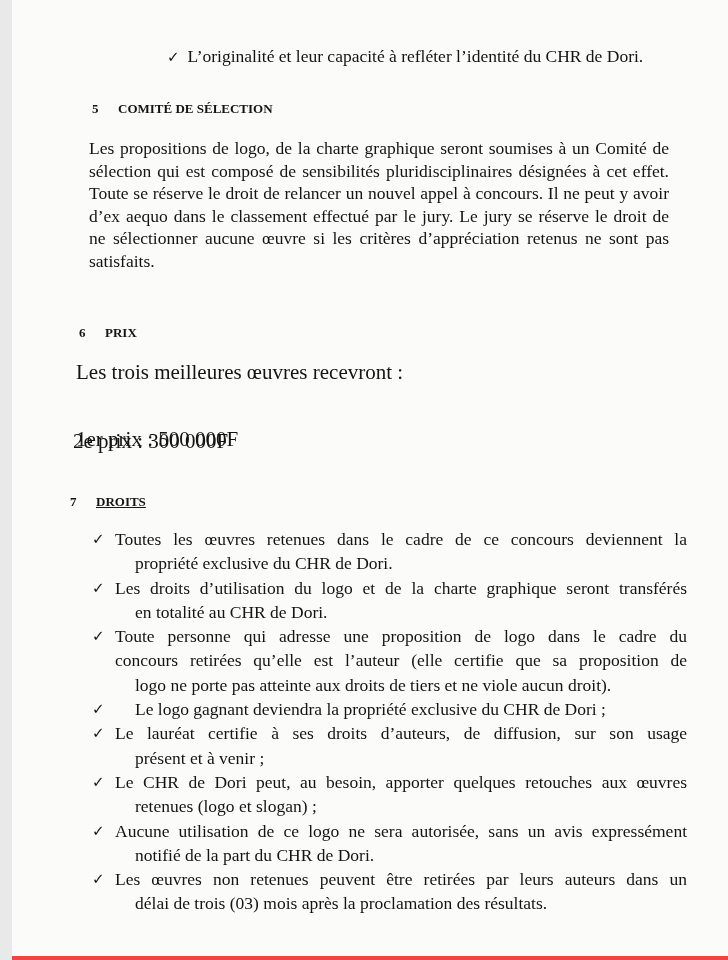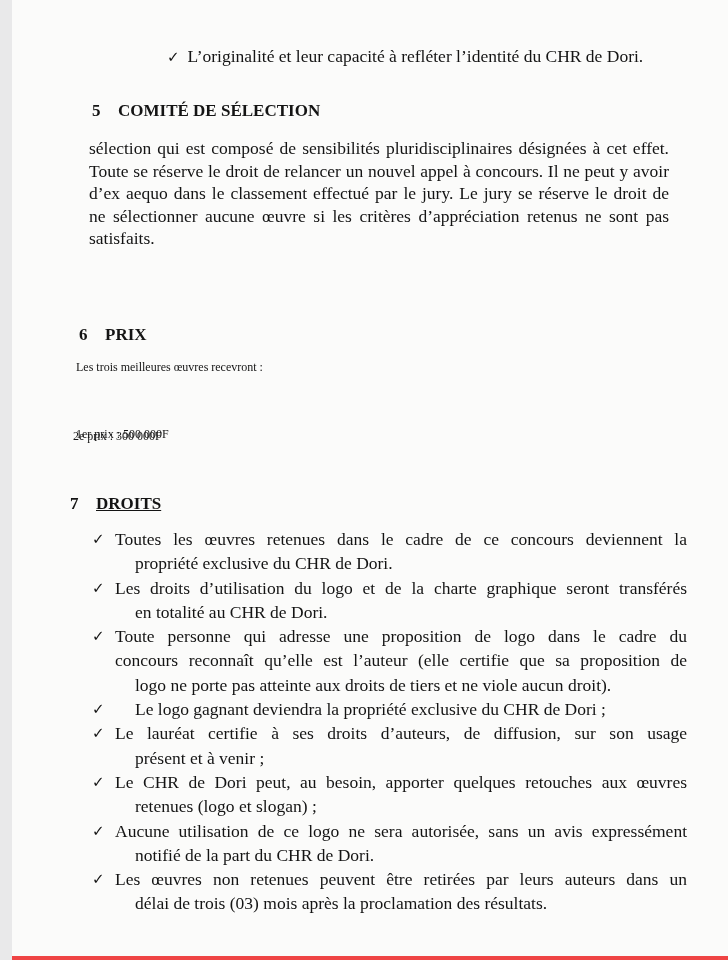--- a/index.html
+++ b/index.html
@@ -31,34 +31,34 @@
       font-family: "DejaVu Sans", sans-serif;
       font-size: 15px;
       margin-right: 8px;
     }
     .top-line {
       left: 155px; top: 46px;
       font-size: 17.5px;
     }
     .h {
       font-weight: bold;
-      font-size: 17px;
+      font-size: 13px;
     }
     .h .num { display: inline-block; width: 26px; }
     .para {
       position: absolute;
       left: 77px;
       width: 580px;
       font-size: 17.5px;
       line-height: 22.5px;
       text-align: justify;
     }
     .para .ln { display: block; text-align: justify; text-align-last: justify; white-space: nowrap; }
     .para .ln.last { text-align-last: left; }
-    .prix-line { font-size: 12px; }
+    .prix-line { font-size: 21px; }
     .list {
       position: absolute;
       left: 80px;
       top: 527px;
       width: 595px;
       margin: 0;
       padding: 0;
       list-style: none;
     }
     .list li {
@@ -83,20 +83,21 @@
 
   <div class="abs top-line">
     <span class="check">✓</span><span>L’originalité et leur capacité à refléter l’identité du CHR de Dori.</span>
   </div>
 
   <div class="abs h" style="left:80px; top:101px;">
     <span class="num">5</span><span>COMITÉ DE SÉLECTION</span>
   </div>
 
   <div class="para" style="top:137px;">
+    <span class="ln">Les propositions de logo, de la charte graphique seront soumises à un Comité de</span>
     <span class="ln">sélection qui est composé de sensibilités pluridisciplinaires désignées à cet effet.</span>
     <span class="ln">Toute se réserve le droit de relancer un nouvel appel à concours. Il ne peut y avoir</span>
     <span class="ln">d’ex aequo dans le classement effectué par le jury. Le jury se réserve le droit de</span>
     <span class="ln">ne sélectionner aucune œuvre si les critères d’appréciation retenus ne sont pas</span>
     <span class="ln last">satisfaits.</span>
   </div>
 
   <div class="abs h" style="left:67px; top:325px;">
     <span class="num">6</span><span>PRIX</span>
   </div>
@@ -116,21 +117,21 @@
       <span class="ln last">propriété exclusive du CHR de Dori.</span>
     </li>
     <li>
       <span class="check">✓</span>
       <span class="ln">Les droits d’utilisation du logo et de la charte graphique seront transférés</span>
       <span class="ln last">en totalité au CHR de Dori.</span>
     </li>
     <li>
       <span class="check">✓</span>
       <span class="ln">Toute personne qui adresse une proposition de logo dans le cadre du</span>
-      <span class="ln">concours reconnaît qu’elle est l’auteur (elle certifie que sa proposition de</span>
+      <span class="ln">concours retirées qu’elle est l’auteur (elle certifie que sa proposition de</span>
       <span class="ln last">logo ne porte pas atteinte aux droits de tiers et ne viole aucun droit).</span>
     </li>
     <li>
       <span class="check">✓</span>
       <span class="ln last">Le logo gagnant deviendra la propriété exclusive du CHR de Dori ;</span>
     </li>
     <li>
       <span class="check">✓</span>
       <span class="ln">Le lauréat certifie à ses droits d’auteurs, de diffusion, sur son usage</span>
       <span class="ln last">présent et à venir ;</span>

